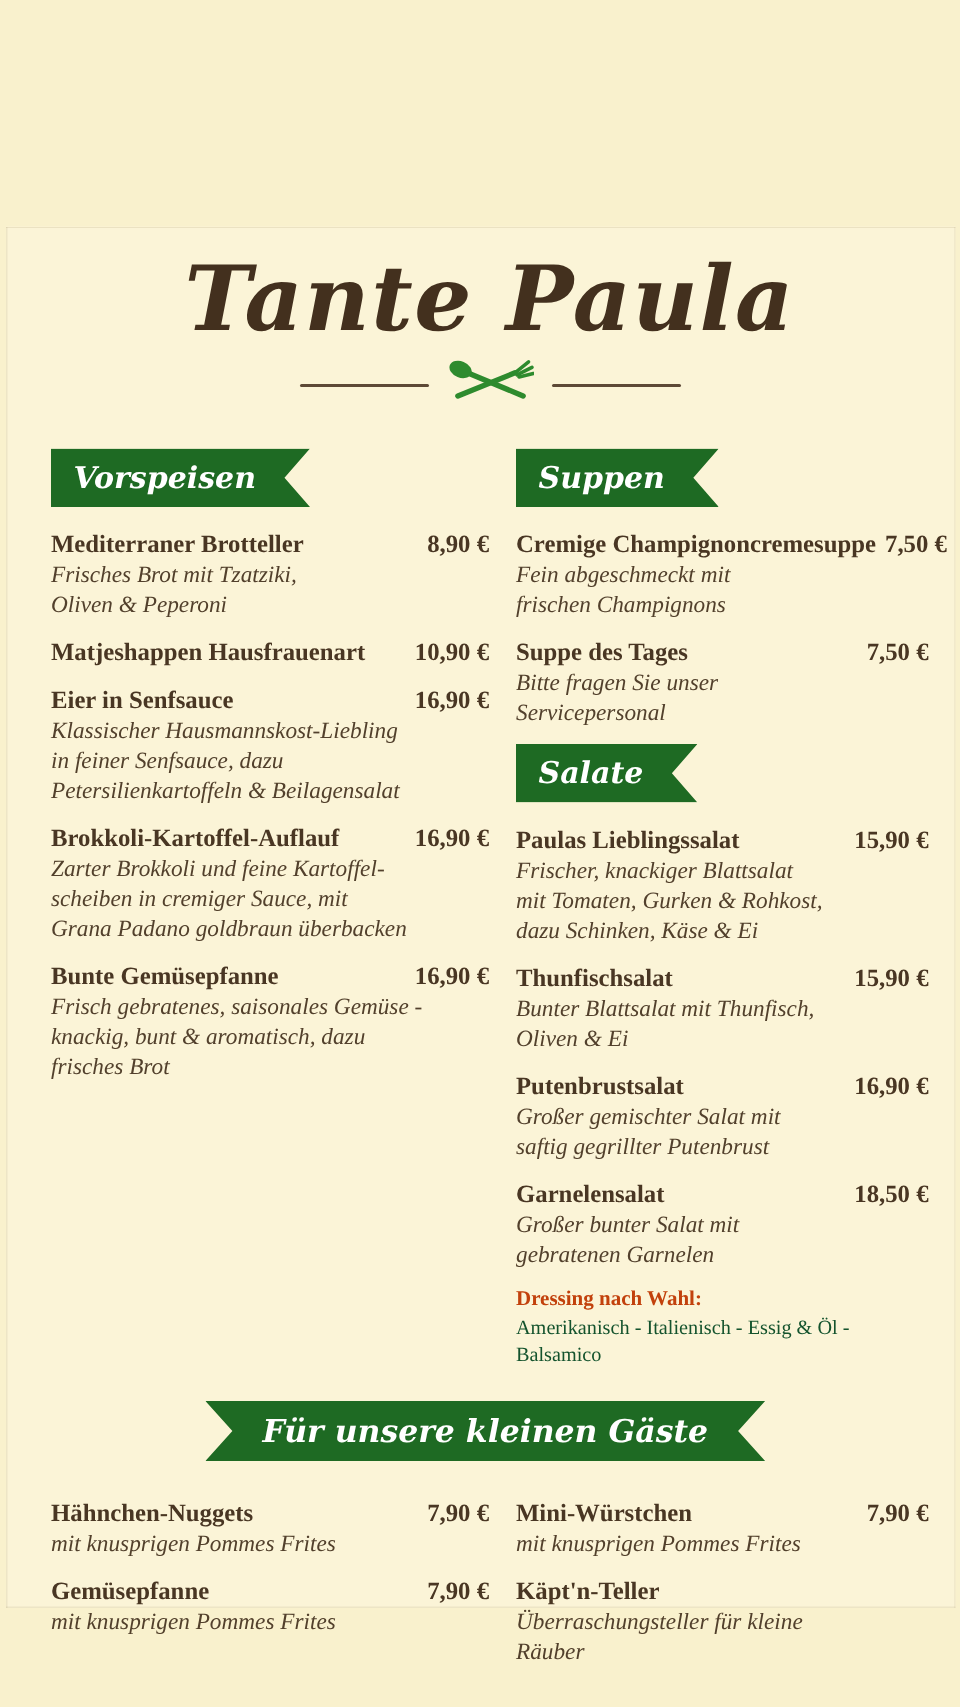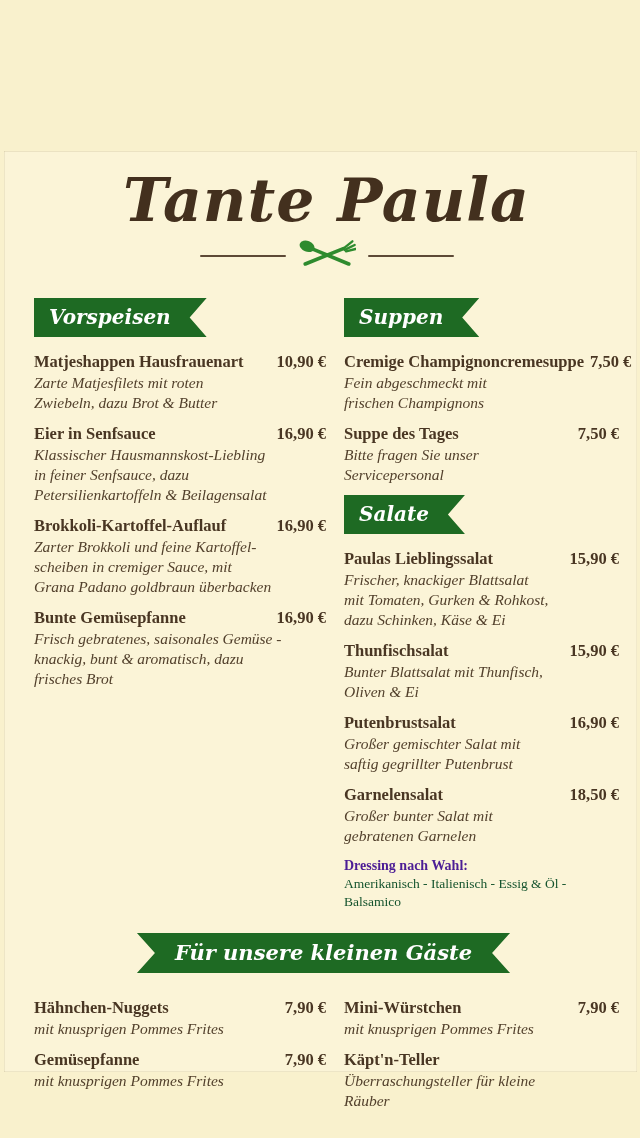--- a/index.html
+++ b/index.html
@@ -62,21 +62,21 @@
   }
   .price{
     font-weight:700;font-size:16.5px;line-height:22px;
     color:#493623;white-space:nowrap;
   }
   .desc{
     font-style:italic;font-size:15.5px;line-height:20px;
     color:#52402c;white-space:pre-line;
   }
   .dressing{margin-top:8px;}
-  .dressing-label{font-weight:700;font-size:14px;line-height:19px;color:#4c1d95;}
+  .dressing-label{font-weight:700;font-size:14px;line-height:19px;color:#c2410c;}
   .dressing-options{font-size:13.5px;line-height:18px;color:#14532d;}
 
   .kids-banner{text-align:center;margin:22px 0 16px -6px;}
   .kids-columns{display:flex;}
 </style>
 </head>
 <body>
 
 <div class="canvas">
   <div class="page">
@@ -105,28 +105,34 @@
 
     <div class="columns">
 
       <div class="col-left">
 
         <div class="banner-wrap">
           <span class="banner">Vorspeisen</span>
         </div>
 
 
+        <div class="item">
+          <div class="item-row">
+            <span class="name">Mediterraner Brotteller</span>
+            <span class="price">8,90 €</span>
+          </div>
+          <div class="desc">Frisches Brot mit Tzatziki,
+Oliven &amp; Peperoni</div>
+        </div>
 
         <div class="item">
           <div class="item-row">
             <span class="name">Matjeshappen Hausfrauenart</span>
             <span class="price">10,90 €</span>
           </div>
-          <div class="desc">Zarte Matjesfilets mit roten
-Zwiebeln, dazu Brot &amp; Butter</div>
         </div>
 
 
         <div class="item">
           <div class="item-row">
             <span class="name">Eier in Senfsauce</span>
             <span class="price">16,90 €</span>
           </div>
           <div class="desc">Klassischer Hausmannskost-Liebling
 in feiner Senfsauce, dazu

